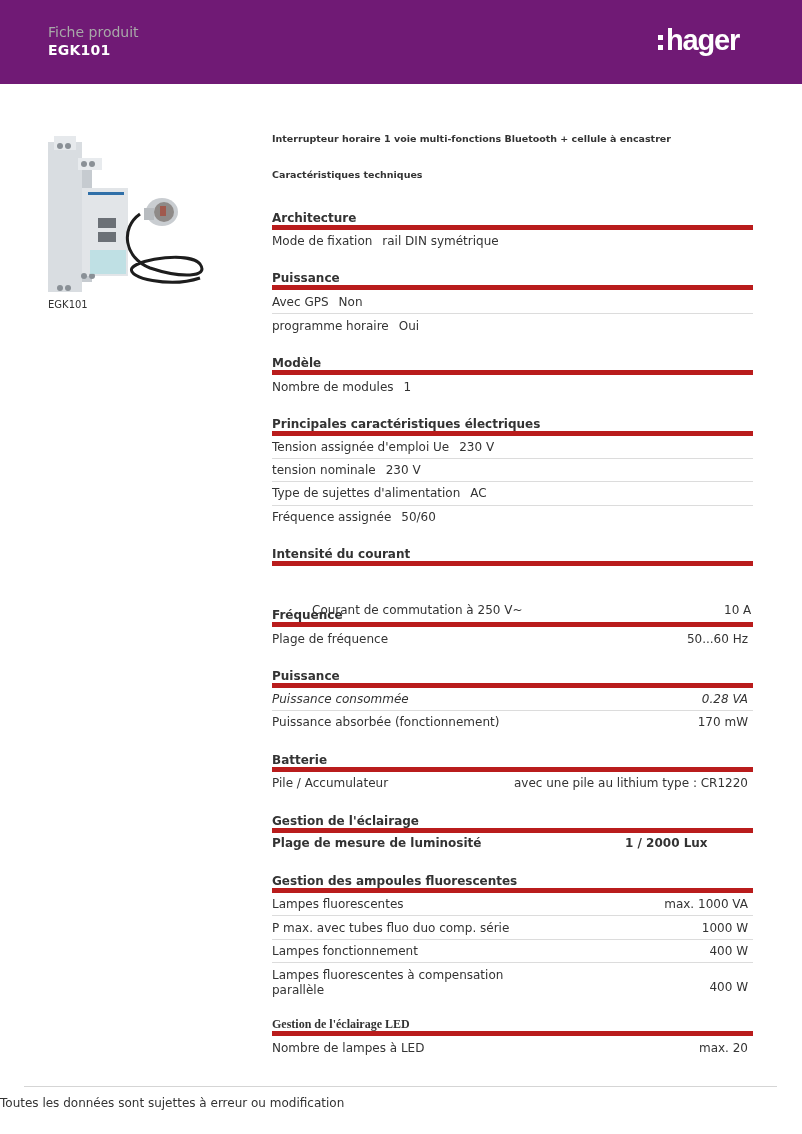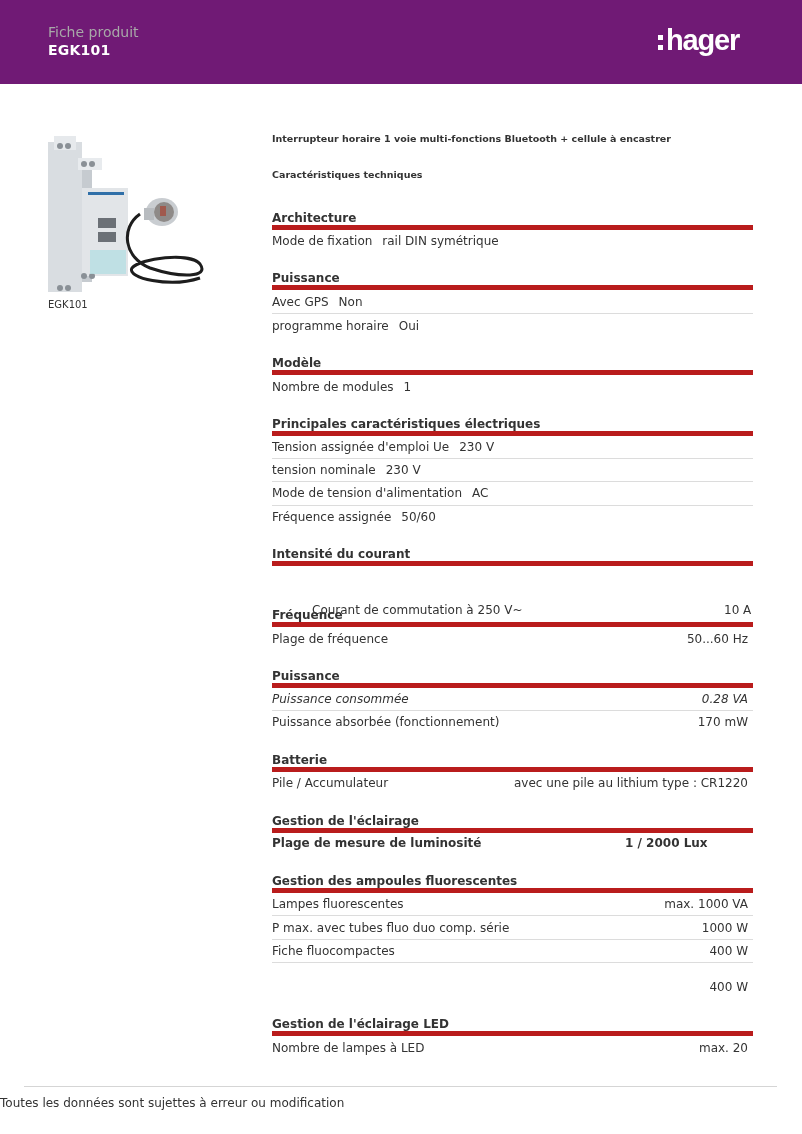--- a/index.html
+++ b/index.html
@@ -103,21 +103,21 @@
   </div>
 
   <div class="section-h" style="top:417px;">Principales caractéristiques électriques</div>
   <div class="row bordered" style="top:440px; height:19px;">
     <span class="lbl"><span>Tension assignée d'emploi Ue</span><span class="val-inline">230 V</span></span>
   </div>
   <div class="row bordered" style="top:463px; height:19px;">
     <span class="lbl"><span>tension nominale</span><span class="val-inline">230 V</span></span>
   </div>
   <div class="row bordered" style="top:486px; height:20px;">
-    <span class="lbl"><span>Mode de tension d'alimentation</span><span class="val-inline">AC</span></span>
+    <span class="lbl"><span>Type de sujettes d'alimentation</span><span class="val-inline">AC</span></span>
   </div>
   <div class="row" style="top:510px; height:20px;">
     <span class="lbl"><span>Fréquence assignée</span><span class="val-inline">50/60</span></span>
   </div>
 
   <div class="section-h" style="top:547px;">Intensité du courant</div>
   <div class="row" style="top:603px; height:20px;margin-left:40px;">
     <span class="lbl">Courant de commutation à 250 V~</span>
     <span class="val-mid" style="left:412px;">10 A</span>
   </div>
@@ -153,28 +153,32 @@
   <div class="section-h" style="top:874px;">Gestion des ampoules fluorescentes</div>
   <div class="row bordered" style="top:897px; height:19px;">
     <span class="lbl">Lampes fluorescentes</span>
     <span class="val-right">max. 1000 VA</span>
   </div>
   <div class="row bordered" style="top:921px; height:19px;">
     <span class="lbl">P max. avec tubes fluo duo comp. série</span>
     <span class="val-right">1000 W</span>
   </div>
   <div class="row bordered" style="top:944px; height:19px;">
-    <span class="lbl">Fiche fluocompactes</span>
+    <span class="lbl">Lampes fonctionnement</span>
     <span class="val-right">400 W</span>
   </div>
   <div class="row" style="top:968px; height:32px;">
+    <span class="lbl">
+      <span style="display:block;">Lampes fluorescentes à compensation</span>
+      <span style="display:block; margin-top:1px;">parallèle</span>
+    </span>
     <span class="val-right" style="top:12px;">400 W</span>
   </div>
 
-  <div class="section-h" style="top:1017px;">Gestion de l'éclairage LED</div>
+  <div class="section-h" style="top:1017px;font-family:Liberation Serif, serif;">Gestion de l'éclairage LED</div>
   <div class="row" style="top:1041px; height:20px;">
     <span class="lbl">Nombre de lampes à LED</span>
     <span class="val-right">max. 20</span>
   </div>
 </div>
 
 <div class="footer-line"></div>
 <div class="footer-text">Toutes les données sont sujettes à erreur ou modification</div>
 
 </body></html>

